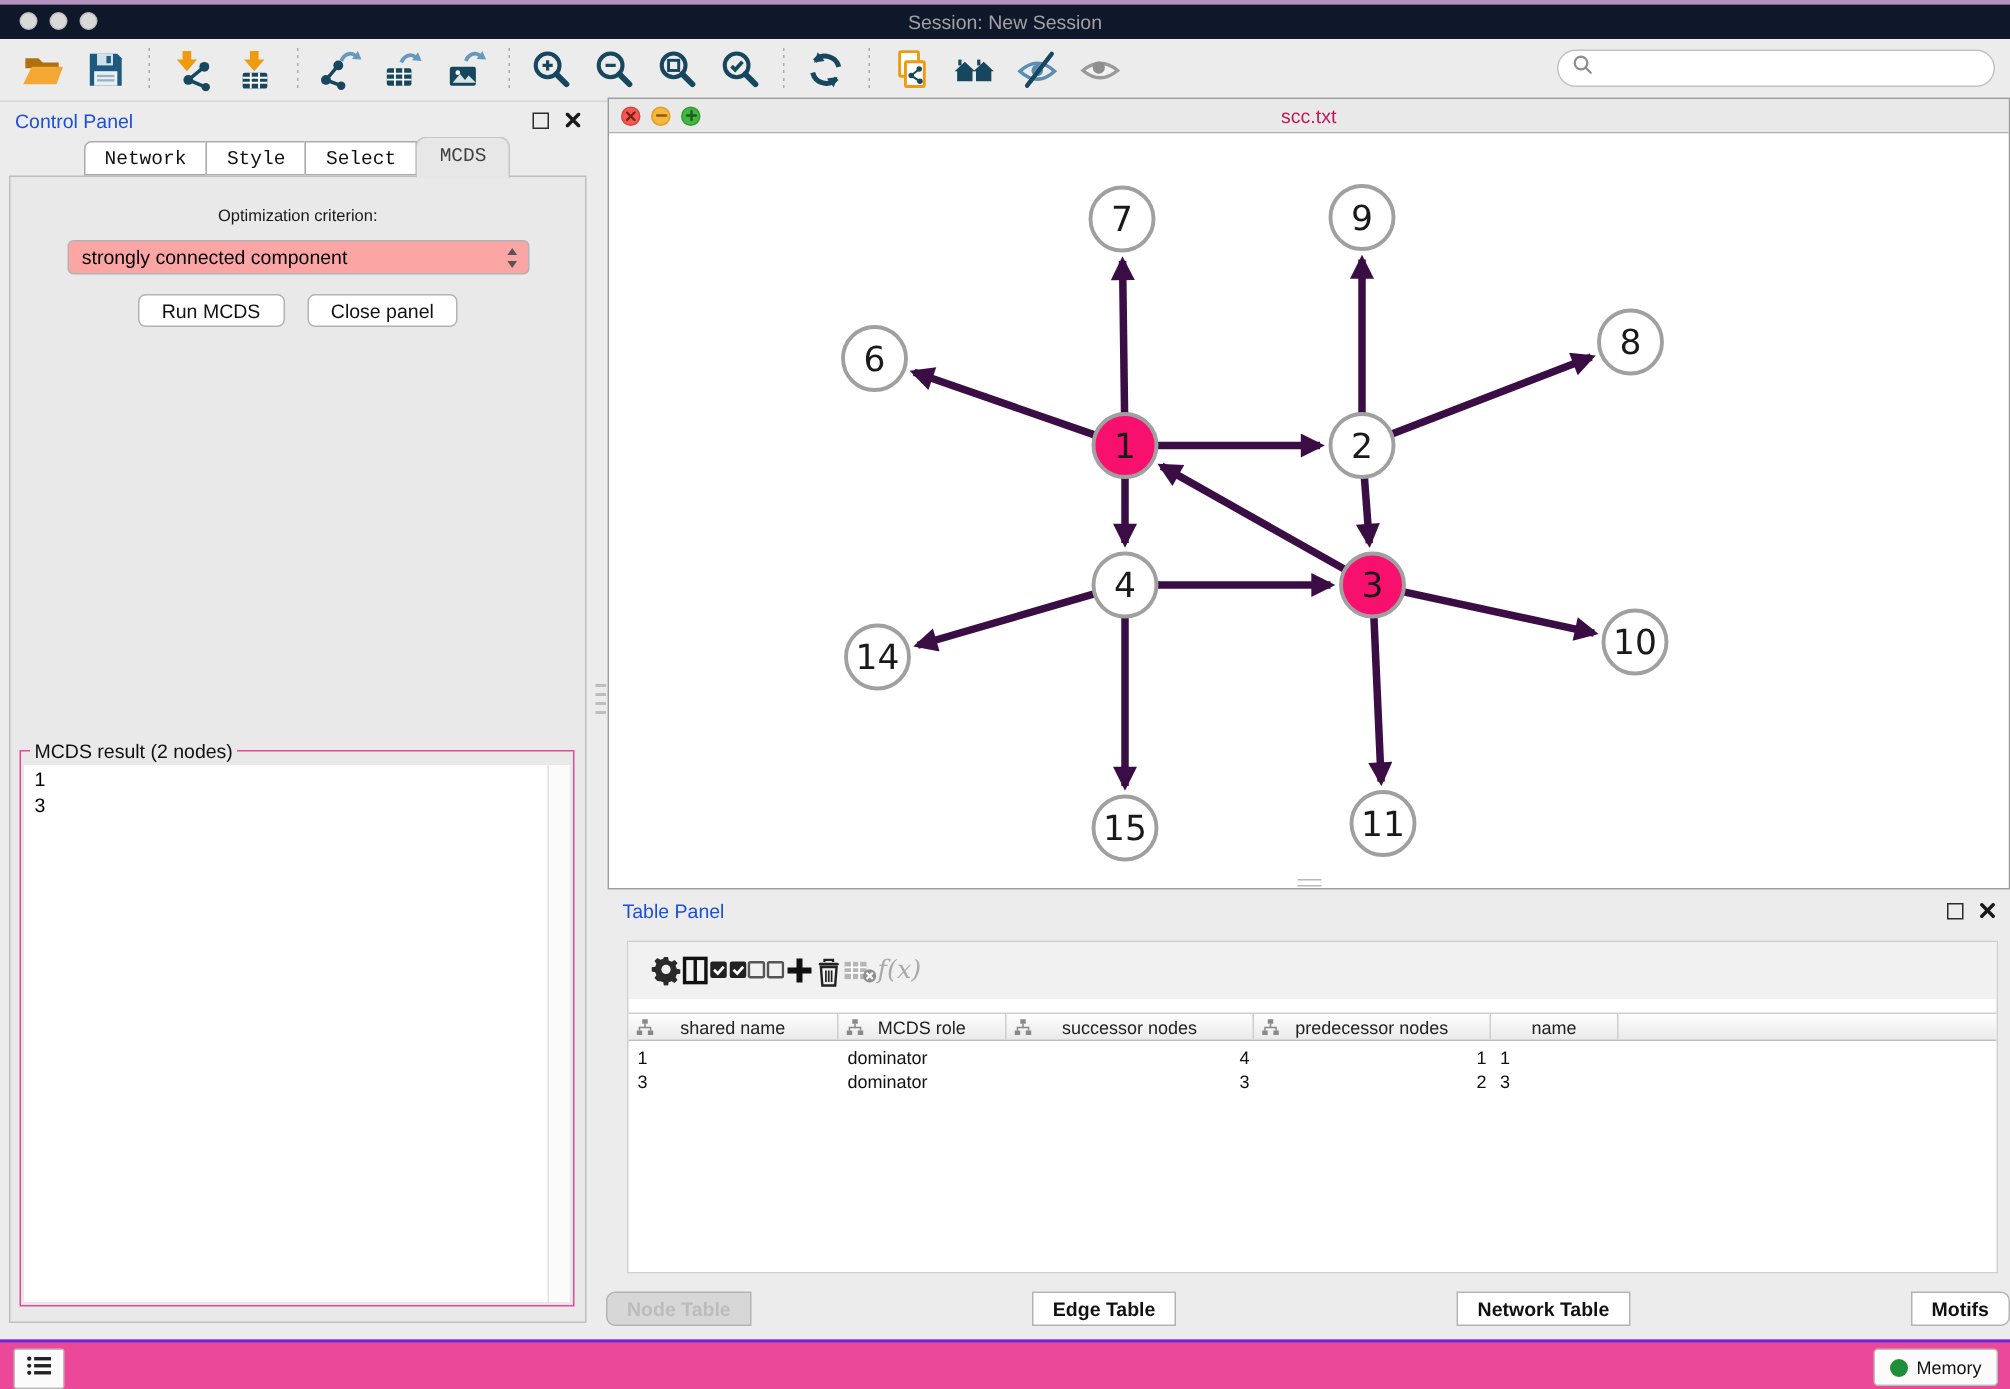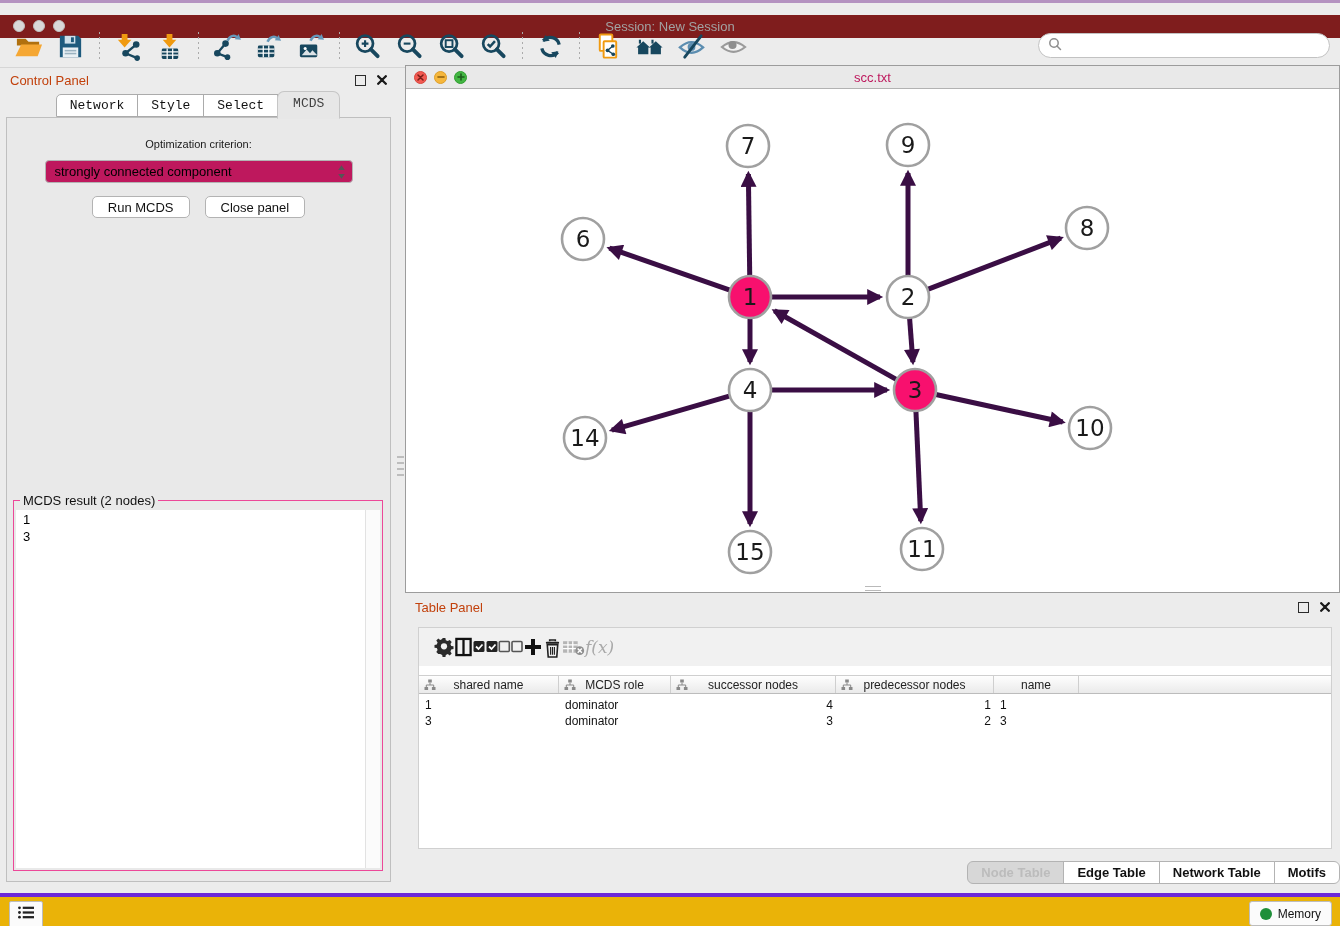--- a/index.html
+++ b/index.html
@@ -1,42 +1,42 @@
 <!DOCTYPE html>
 <html><head>
 <meta charset="utf-8">
 <style>
   html,body{margin:0;padding:0;width:1340px;height:926px;overflow:hidden;
     font-family:"Liberation Sans",sans-serif;background:#ececec;position:relative;}
   .top-edge{position:absolute;top:0;left:0;right:0;height:3px;background:#b492c0;}
   
-  .titlebar{position:absolute;top:15px;left:0;right:0;height:23px;background:#7f1d1d;}
+  .titlebar{position:absolute;top:3px;left:0;right:0;height:23px;background:#0f172a;}
   .tl-dots{position:absolute;left:13px;top:5px;display:flex;gap:8px;}
   .tl-dots .dot{width:12px;height:12px;border-radius:50%;background:#d9d9d9;border:1px solid #c0c0c0;box-sizing:border-box;}
   .tl-title{text-align:center;line-height:23px;font-size:13px;color:#a2a2a2;}
   
   .toolbar{position:absolute;top:26px;left:0;right:0;height:42px;display:flex;align-items:center;padding-left:12px;border-bottom:1px solid #d6d6d6;box-sizing:border-box;}
   .tbi{width:33px;height:32px;margin-right:9px;display:flex;align-items:center;justify-content:center;cursor:pointer;}
   .tbi svg{width:29px;height:29px;}
   .tbsep{width:1px;height:30px;margin:0 11px 0 3px;background-image:repeating-linear-gradient(to bottom,#ababab 0 2px,transparent 2px 5px);}
   .searchwrap{position:absolute;right:10px;top:33px;width:292px;height:25px;background:#fff;border:1px solid #c2c2c2;border-radius:13px;display:flex;align-items:center;padding-left:9px;gap:5px;box-sizing:border-box;}
   .searchwrap input{border:none;outline:none;flex:1;font-size:13px;background:transparent;font-family:"Liberation Sans",sans-serif;}
   
-  .panel-header{display:flex;justify-content:space-between;align-items:center;height:24px;padding:0 10px;font-size:13px;color:#c2410c;}
+  .panel-header{display:flex;justify-content:space-between;align-items:center;height:24px;padding:0 10px;font-size:13px;color:#1d4ed8;}
   .ph-icons{display:flex;gap:11px;align-items:center;}
   .float-icon{width:9px;height:9px;border:1.5px solid #2b2b2b;display:inline-block;}
   
   .control-panel{position:absolute;left:0;top:68px;width:397px;height:825px;background:#ececec;}
   .ctabs{height:25px;display:flex;justify-content:center;align-items:flex-end;position:relative;z-index:2;}
   .ctab{border:1px solid #ababab;margin-left:-1px;background:#fff;padding:3px 13px;font-size:13px;color:#111;cursor:pointer;font-family:Liberation Mono, monospace;}
   .ctab:first-child{border-radius:5px 0 0 0;}
   .ctab.active{background:#e7e7e7;color:#404040;border-color:#c6c6c6;border-radius:7px 7px 0 0;padding:4px 15px 7px;margin-bottom:-2px;border-bottom-color:#e7e7e7;}
   .cp-content{position:absolute;left:6px;right:6px;top:49px;bottom:11px;background:#e9e9e9;border:1px solid #bfbfbf;}
   .opt-label{margin-top:20px;text-align:center;font-size:11px;color:#1a1a1a;}
-  .dropdown{position:relative;width:308px;height:23px;margin:10px auto 0;background:#be185d;border:1px solid #b3b3b3;border-radius:4px;font-size:13px;line-height:21px;padding-left:9px;box-sizing:border-box;cursor:pointer;}
+  .dropdown{position:relative;width:308px;height:23px;margin:10px auto 0;background:#fca5a5;border:1px solid #b3b3b3;border-radius:4px;font-size:13px;line-height:21px;padding-left:9px;box-sizing:border-box;cursor:pointer;}
   .stepper{position:absolute;right:6px;top:3px;}
   .btnrow{margin-top:13px;display:flex;justify-content:center;gap:15px;}
   .macbtn{font-family:"Liberation Sans",sans-serif;font-size:13px;background:#fff;border:1px solid #b3b3b3;border-radius:5px;padding:2px 15px;height:22px;cursor:pointer;color:#111;}
   .result-box{position:absolute;left:6px;right:7px;top:375px;bottom:10px;border:1px solid #ec4899;margin:0;padding:0;background:#e9e9e9;}
   .result-box legend{font-size:13px;margin-left:6px;padding:0 3px;color:#111;}
   .result-area{position:absolute;left:2px;right:2px;top:2px;bottom:2px;background:#fff;padding:1px 0 0 7px;font-size:13px;line-height:17px;overflow:hidden;}
   .result-scroll{position:absolute;right:2px;top:2px;bottom:2px;width:14px;background:#fbfbfb;border-left:1px solid #e2e2e2;}
   .split-grip{position:absolute;left:397px;top:456px;width:7px;height:22px;background-image:repeating-linear-gradient(to bottom,#bdbdbd 0 2px,transparent 2px 6px);cursor:col-resize;}
   
   .network-window{position:absolute;left:405px;top:65px;width:935px;height:528px;border:1px solid #9c9c9c;background:#fff;box-sizing:border-box;}
@@ -58,27 +58,27 @@
   .fxlabel{font-family:"DejaVu Serif",serif;font-style:italic;font-size:17px;color:#a9a9a9;}
   .tp-gap{height:9px;}
   .tp-headerrow{display:flex;height:19px;background:linear-gradient(#fefefe,#eaeaea);border-top:1px solid #cfcfcf;border-bottom:1px solid #bcbcbc;box-sizing:border-box;}
   .th{position:relative;display:flex;align-items:center;justify-content:center;border-right:1px solid #cfcfcf;font-size:12px;color:#222;box-sizing:border-box;cursor:pointer;}
   .th svg{position:absolute;left:5px;}
   .th-fill{flex:1;}
   .tp-rows{padding-top:3px;}
   .tr{display:flex;height:16px;align-items:center;font-size:12px;color:#111;}
   .td{box-sizing:border-box;padding-left:6px;overflow:hidden;white-space:nowrap;}
   .td.num{text-align:right;padding-right:3px;padding-left:0;}
-  .ttabs{position:absolute;bottom:9px;left:0;right:0;display:flex;justify-content:flex-end;}
+  .ttabs{position:absolute;bottom:9px;left:0;right:0;display:flex;justify-content:space-between;}
   .ttab{border:1px solid #b3b3b3;margin-left:-1px;background:#fff;padding:3px 13px;font-size:13px;font-weight:700;color:#111;cursor:pointer;}
   .ttab:first-child{border-radius:6px 0 0 6px;}
   .ttab:last-child{border-radius:0 6px 6px 0;}
   .ttab.active{background:#d7d7d7;color:#bcbcbc;}
   
-  .statusbar{position:absolute;bottom:0;left:0;right:0;height:33px;background:#eab308;border-top:4px solid #6d28d9;box-sizing:border-box;}
+  .statusbar{position:absolute;bottom:0;left:0;right:0;height:33px;background:#ec4899;border-top:2px solid #6d28d9;box-sizing:border-box;}
   .sb-left{position:absolute;left:9px;top:4px;width:32px;height:25px;background:#fbfbfb;border:1px solid #bdbdbd;border-radius:2px;display:flex;align-items:center;justify-content:center;cursor:pointer;}
   .sb-mem{position:absolute;right:8px;top:4px;height:25px;background:#fbfbfb;border:1px solid #bdbdbd;border-radius:3px;display:flex;align-items:center;gap:6px;padding:0 10px;font-size:12px;color:#111;cursor:pointer;box-sizing:border-box;}
   .memdot{width:12px;height:12px;border-radius:50%;background:#1f8f3a;}
 </style>
 </head>
 <body>
 
 <div class="top-edge"></div>
 
 <div class="titlebar">

